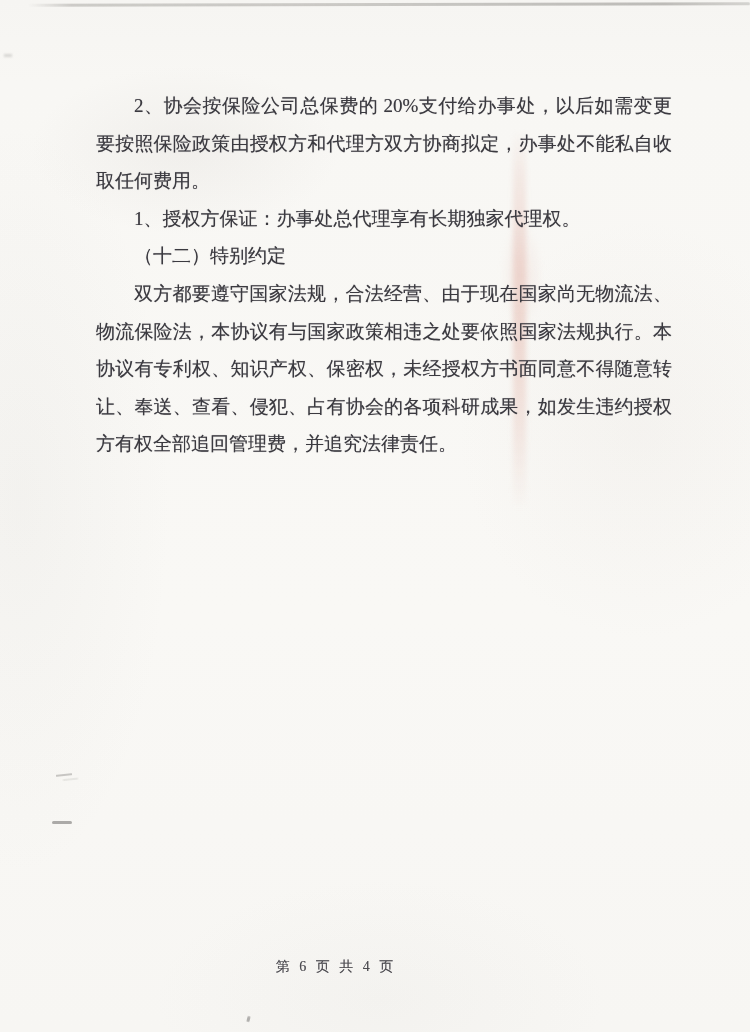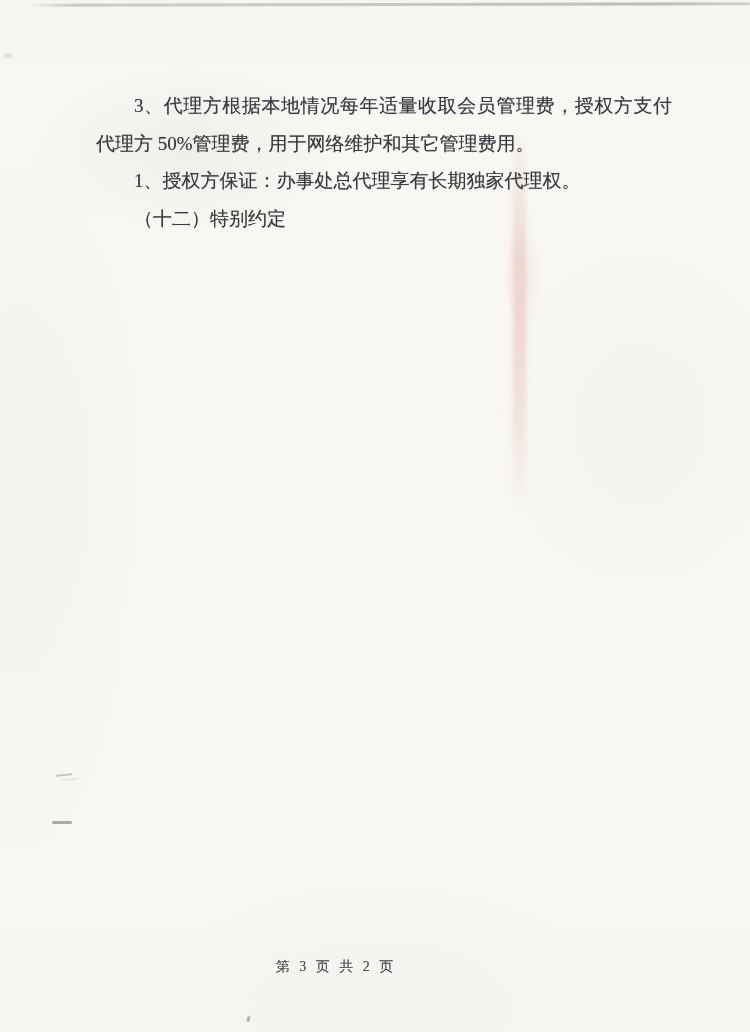--- a/index.html
+++ b/index.html
@@ -150,20 +150,21 @@
 
   <div class="scan-edge-top"></div>
   <div class="pink-streak"></div>
   <div class="pink-blob"></div>
   <div class="smudge-mark"></div>
   <div class="pencil-mark-a"></div>
   <div class="pencil-mark-b"></div>
   <div class="speck-mark"></div>
 
   <div class="doc">
-    <p>3、代理方根据本地情况每年适量收取会员管理费，授权方支付代理方 50%管理费，用于网络维护和其它管理费用。</p>
+    <p>2、协会按保险公司总保费的 20%支付给办事处，以后如需变更要按照保险政策由授权方和代理方双方协商拟定，办事处不能私自收取任何费用。</p>
     <p>1、授权方保证：办事处总代理享有长期独家代理权。</p>
     <p>（十二）特别约定</p>
+    <p>双方都要遵守国家法规，合法经营、由于现在国家尚无物流法、物流保险法，本协议有与国家政策相违之处要依照国家法规执行。本协议有专利权、知识产权、保密权，未经授权方书面同意不得随意转让、奉送、查看、侵犯、占有协会的各项科研成果，如发生违约授权方有权全部追回管理费，并追究法律责任。</p>
   </div>
 
-  <div class="footer">第 3 页 共 2 页</div>
+  <div class="footer">第 6 页 共 4 页</div>
 
 </div>
 
 </body></html>

